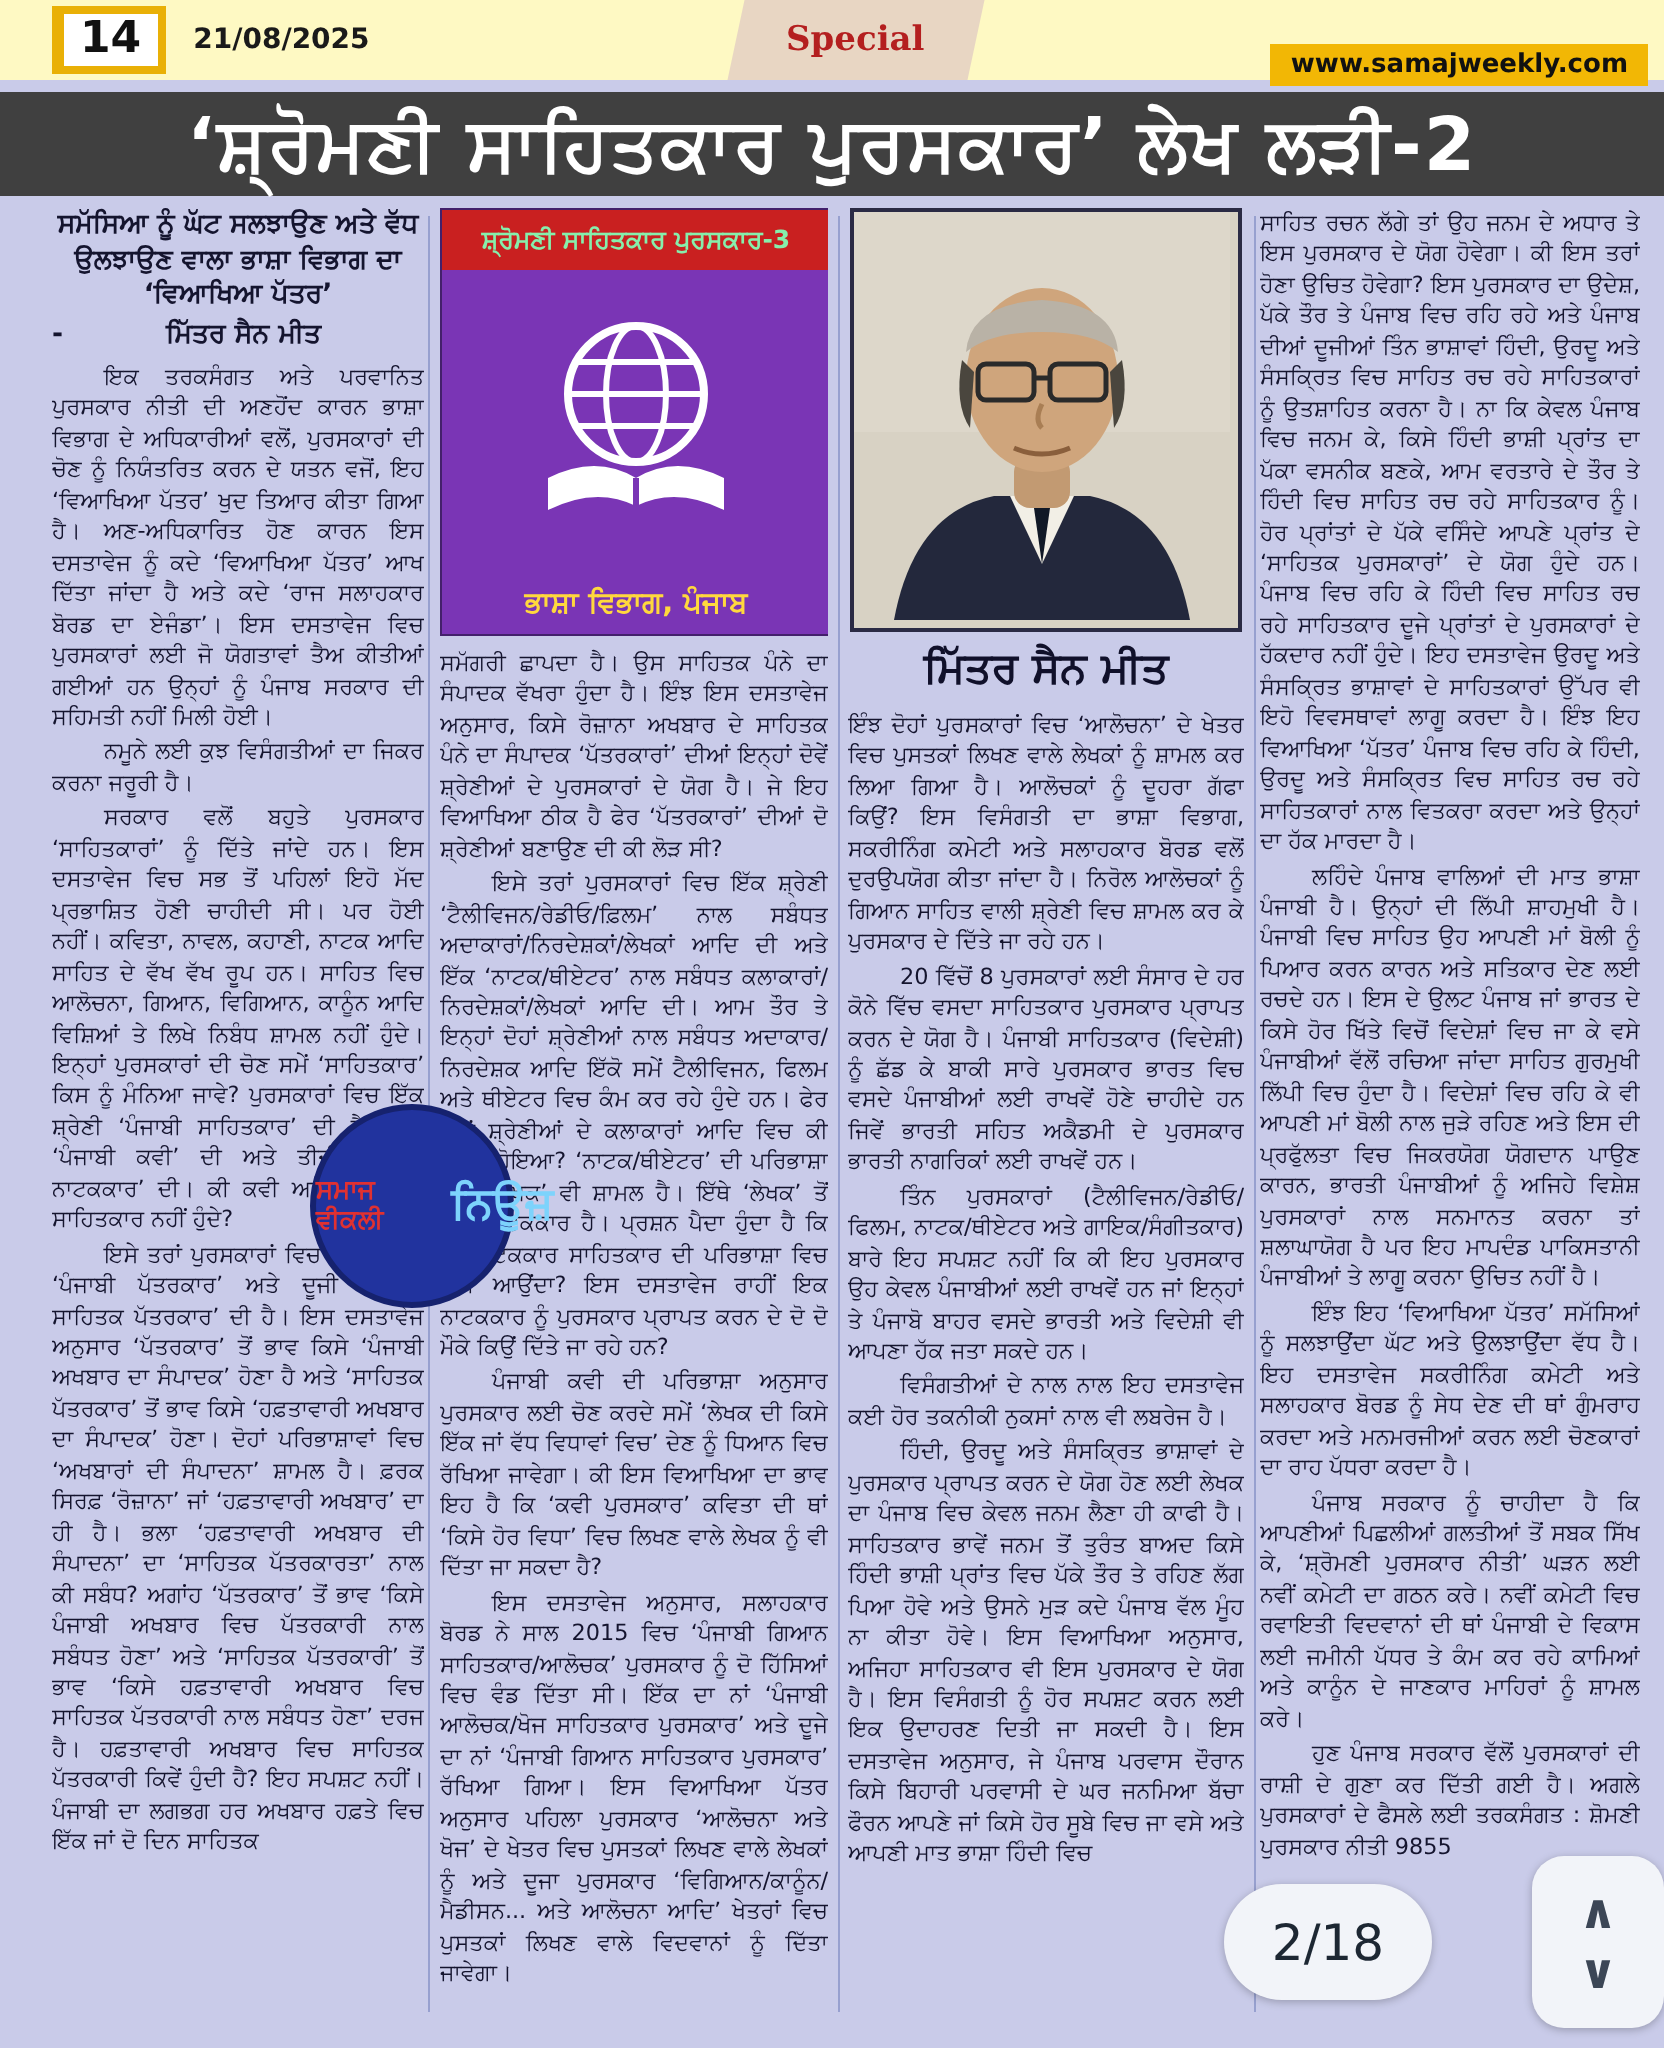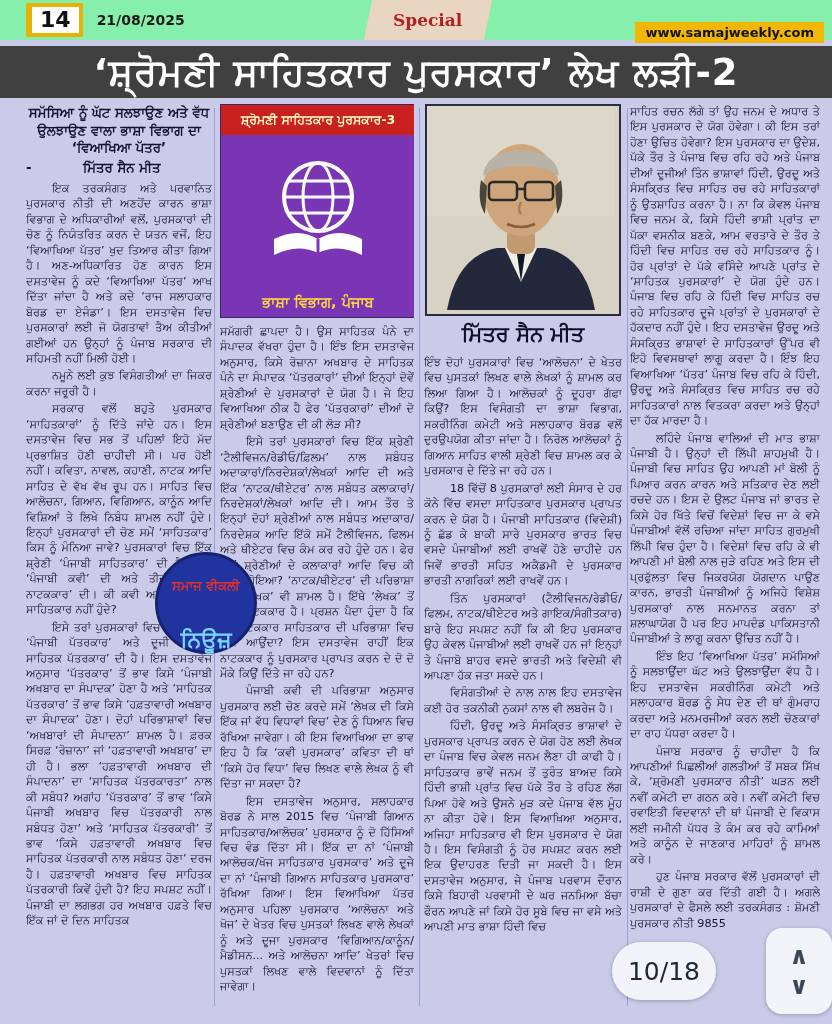--- a/index.html
+++ b/index.html
@@ -1,20 +1,20 @@
 <!DOCTYPE html>
 <html><head>
 <meta charset="utf-8">
 <style>
   html,body{margin:0;padding:0;}
   body{font-family:"DejaVu Sans","Liberation Sans",sans-serif;background:#ffffff;}
   .page{position:relative;width:832px;height:1024px;background:#c9cbe9;overflow:hidden;}
 
   
-  .masthead{position:absolute;left:0;top:0;width:832px;height:40px;background:#86efac;
+  .masthead{position:absolute;left:0;top:0;width:832px;height:40px;background:#fef9c3;
     display:flex;align-items:center;}
   .pageno-box{margin-left:26px;background:#ffffff;border:4px solid #e9b006;border-left-width:6px;
     padding:0 8px;font-size:22px;font-weight:bold;color:#111;line-height:26px;}
   .date{margin-left:14px;font-size:14px;font-weight:bold;color:#1a1a1a;}
   .special-wrap{position:absolute;left:368px;top:0;height:40px;width:120px;background:#e8d6c3;
     transform:skewX(-12deg);display:flex;align-items:center;justify-content:center;}
   .special{transform:skewX(12deg);color:#b41f1f;font-family:"DejaVu Serif","Liberation Serif",serif;
     font-weight:bold;font-size:17px;}
   .website-box{position:absolute;right:8px;top:22px;background:#f2b705;padding:3px 10px;
     font-size:13px;font-weight:bold;color:#111;}
@@ -38,34 +38,34 @@
 
   .subhead{font-weight:bold;font-size:13.3px;line-height:1.32;text-align:center;margin:0 0 2px 0;}
   .author-line{display:flex;font-weight:bold;font-size:13.3px;margin-bottom:4px;}
   .author-line .dash{flex:0 0 auto;}
   .author-line .nm{flex:1;text-align:center;}
 
   
   .award-box{width:194px;height:212px;background:#7a35b5;border:1px solid #43206b;
     margin-bottom:6px;display:flex;flex-direction:column;align-items:center;}
   .award-top{width:100%;height:30px;background:#c92020;display:flex;align-items:center;justify-content:center;}
-  .award-top span{color:#fef9c3;font-weight:bold;font-size:12.5px;white-space:nowrap;}
+  .award-top span{color:#86efac;font-weight:bold;font-size:12.5px;white-space:nowrap;}
   .award-mid{flex:1;display:flex;align-items:center;justify-content:center;}
   .award-bottom{height:30px;display:flex;align-items:center;justify-content:center;}
   .award-bottom span{color:#ffd83d;font-weight:bold;font-size:14.5px;}
 
   
   .photo-frame{width:192px;height:208px;border:2px solid #2a2a44;background:#d8d2c4;
     margin:0 auto 4px auto;overflow:hidden;}
   .caption{text-align:center;font-weight:bold;font-size:21px;margin:2px 0 6px 0;color:#10102a;}
 
   
   .badge{position:absolute;left:155px;top:552px;width:96px;height:96px;border-radius:50%;
-    background:#21339e;border:3px solid #16226e;display:flex;flex-direction:column;
-    align-items:center;justify-content:flex-end;z-index:5;gap:34px;}
+    background:#21339e;border:3px solid #16226e;display:flex;
+    align-items:center;justify-content:space-between;z-index:5;gap:34px;}
   .badge .b1{color:#e03131;font-weight:bold;font-size:13px;}
   .badge .b2{color:#7dd3fc;font-weight:bold;font-size:22px;line-height:1.05;}
 
   
   .page-pill{position:absolute;left:612px;top:942px;width:104px;height:58px;border-radius:29px;
     background:#f2f4f9;box-shadow:0 1px 4px rgba(0,0,0,.25);display:flex;align-items:center;
     justify-content:center;font-size:25px;font-weight:500;color:#1d2733;z-index:9;}
   .scroll-box{position:absolute;left:766px;top:928px;width:66px;height:86px;border-radius:16px;
     background:#f2f4f9;box-shadow:0 1px 4px rgba(0,0,0,.25);display:flex;flex-direction:column;
     align-items:center;justify-content:center;z-index:9;}
@@ -151,39 +151,39 @@
         <rect x="62" y="76" width="28" height="18" rx="4" fill="none" stroke="#2a2a2a" stroke-width="2.5"></rect>
         <rect x="98" y="76" width="28" height="18" rx="4" fill="none" stroke="#2a2a2a" stroke-width="2.5"></rect>
         <line x1="90" y1="83" x2="98" y2="83" stroke="#2a2a2a" stroke-width="2.5"></line>
 
         <path d="M94 96 Q90 104 94 108" stroke="#a97e54" stroke-width="2.5" fill="none"></path>
         <path d="M80 118 Q94 124 108 118" stroke="#8a5f3c" stroke-width="2.5" fill="none"></path>
       </svg>
     </div>
     <div class="caption">ਮਿੱਤਰ ਸੈਨ ਮੀਤ</div>
     <p class="cont">ਇੰਝ ਦੋਹਾਂ ਪੁਰਸਕਾਰਾਂ ਵਿਚ ‘ਆਲੋਚਨਾ’ ਦੇ ਖੇਤਰ ਵਿਚ ਪੁਸਤਕਾਂ ਲਿਖਣ ਵਾਲੇ ਲੇਖਕਾਂ ਨੂੰ ਸ਼ਾਮਲ ਕਰ ਲਿਆ ਗਿਆ ਹੈ। ਆਲੋਚਕਾਂ ਨੂੰ ਦੂਹਰਾ ਗੱਫਾ ਕਿਉਂ? ਇਸ ਵਿਸੰਗਤੀ ਦਾ ਭਾਸ਼ਾ ਵਿਭਾਗ, ਸਕਰੀਨਿੰਗ ਕਮੇਟੀ ਅਤੇ ਸਲਾਹਕਾਰ ਬੋਰਡ ਵਲੋਂ ਦੁਰਉਪਯੋਗ ਕੀਤਾ ਜਾਂਦਾ ਹੈ। ਨਿਰੋਲ ਆਲੋਚਕਾਂ ਨੂੰ ਗਿਆਨ ਸਾਹਿਤ ਵਾਲੀ ਸ਼੍ਰੇਣੀ ਵਿਚ ਸ਼ਾਮਲ ਕਰ ਕੇ ਪੁਰਸਕਾਰ ਦੇ ਦਿੱਤੇ ਜਾ ਰਹੇ ਹਨ।</p>
-    <p>18 ਵਿੱਚੋਂ 8 ਪੁਰਸਕਾਰਾਂ ਲਈ ਸੰਸਾਰ ਦੇ ਹਰ ਕੋਨੇ ਵਿੱਚ ਵਸਦਾ ਸਾਹਿਤਕਾਰ ਪੁਰਸਕਾਰ ਪ੍ਰਾਪਤ ਕਰਨ ਦੇ ਯੋਗ ਹੈ। ਪੰਜਾਬੀ ਸਾਹਿਤਕਾਰ (ਵਿਦੇਸ਼ੀ) ਨੂੰ ਛੱਡ ਕੇ ਬਾਕੀ ਸਾਰੇ ਪੁਰਸਕਾਰ ਭਾਰਤ ਵਿਚ ਵਸਦੇ ਪੰਜਾਬੀਆਂ ਲਈ ਰਾਖਵੇਂ ਹੋਣੇ ਚਾਹੀਦੇ ਹਨ ਜਿਵੇਂ ਭਾਰਤੀ ਸਹਿਤ ਅਕੈਡਮੀ ਦੇ ਪੁਰਸਕਾਰ ਭਾਰਤੀ ਨਾਗਰਿਕਾਂ ਲਈ ਰਾਖਵੇਂ ਹਨ।</p>
+    <p>20 ਵਿੱਚੋਂ 8 ਪੁਰਸਕਾਰਾਂ ਲਈ ਸੰਸਾਰ ਦੇ ਹਰ ਕੋਨੇ ਵਿੱਚ ਵਸਦਾ ਸਾਹਿਤਕਾਰ ਪੁਰਸਕਾਰ ਪ੍ਰਾਪਤ ਕਰਨ ਦੇ ਯੋਗ ਹੈ। ਪੰਜਾਬੀ ਸਾਹਿਤਕਾਰ (ਵਿਦੇਸ਼ੀ) ਨੂੰ ਛੱਡ ਕੇ ਬਾਕੀ ਸਾਰੇ ਪੁਰਸਕਾਰ ਭਾਰਤ ਵਿਚ ਵਸਦੇ ਪੰਜਾਬੀਆਂ ਲਈ ਰਾਖਵੇਂ ਹੋਣੇ ਚਾਹੀਦੇ ਹਨ ਜਿਵੇਂ ਭਾਰਤੀ ਸਹਿਤ ਅਕੈਡਮੀ ਦੇ ਪੁਰਸਕਾਰ ਭਾਰਤੀ ਨਾਗਰਿਕਾਂ ਲਈ ਰਾਖਵੇਂ ਹਨ।</p>
     <p>ਤਿੰਨ ਪੁਰਸਕਾਰਾਂ (ਟੈਲੀਵਿਜਨ/ਰੇਡੀਓ/ਫਿਲਮ, ਨਾਟਕ/ਥੀਏਟਰ ਅਤੇ ਗਾਇਕ/ਸੰਗੀਤਕਾਰ) ਬਾਰੇ ਇਹ ਸਪਸ਼ਟ ਨਹੀਂ ਕਿ ਕੀ ਇਹ ਪੁਰਸਕਾਰ ਉਹ ਕੇਵਲ ਪੰਜਾਬੀਆਂ ਲਈ ਰਾਖਵੇਂ ਹਨ ਜਾਂ ਇਨ੍ਹਾਂ ਤੇ ਪੰਜਾਬੋ ਬਾਹਰ ਵਸਦੇ ਭਾਰਤੀ ਅਤੇ ਵਿਦੇਸ਼ੀ ਵੀ ਆਪਣਾ ਹੱਕ ਜਤਾ ਸਕਦੇ ਹਨ।</p>
     <p>ਵਿਸੰਗਤੀਆਂ ਦੇ ਨਾਲ ਨਾਲ ਇਹ ਦਸਤਾਵੇਜ ਕਈ ਹੋਰ ਤਕਨੀਕੀ ਨੁਕਸਾਂ ਨਾਲ ਵੀ ਲਬਰੇਜ ਹੈ।</p>
     <p>ਹਿੰਦੀ, ਉਰਦੂ ਅਤੇ ਸੰਸਕ੍ਰਿਤ ਭਾਸ਼ਾਵਾਂ ਦੇ ਪੁਰਸਕਾਰ ਪ੍ਰਾਪਤ ਕਰਨ ਦੇ ਯੋਗ ਹੋਣ ਲਈ ਲੇਖਕ ਦਾ ਪੰਜਾਬ ਵਿਚ ਕੇਵਲ ਜਨਮ ਲੈਣਾ ਹੀ ਕਾਫੀ ਹੈ। ਸਾਹਿਤਕਾਰ ਭਾਵੇਂ ਜਨਮ ਤੋਂ ਤੁਰੰਤ ਬਾਅਦ ਕਿਸੇ ਹਿੰਦੀ ਭਾਸ਼ੀ ਪ੍ਰਾਂਤ ਵਿਚ ਪੱਕੇ ਤੌਰ ਤੇ ਰਹਿਣ ਲੱਗ ਪਿਆ ਹੋਵੇ ਅਤੇ ਉਸਨੇ ਮੁੜ ਕਦੇ ਪੰਜਾਬ ਵੱਲ ਮੂੰਹ ਨਾ ਕੀਤਾ ਹੋਵੇ। ਇਸ ਵਿਆਖਿਆ ਅਨੁਸਾਰ, ਅਜਿਹਾ ਸਾਹਿਤਕਾਰ ਵੀ ਇਸ ਪੁਰਸਕਾਰ ਦੇ ਯੋਗ ਹੈ। ਇਸ ਵਿਸੰਗਤੀ ਨੂੰ ਹੋਰ ਸਪਸ਼ਟ ਕਰਨ ਲਈ ਇਕ ਉਦਾਹਰਣ ਦਿਤੀ ਜਾ ਸਕਦੀ ਹੈ। ਇਸ ਦਸਤਾਵੇਜ ਅਨੁਸਾਰ, ਜੇ ਪੰਜਾਬ ਪਰਵਾਸ ਦੌਰਾਨ ਕਿਸੇ ਬਿਹਾਰੀ ਪਰਵਾਸੀ ਦੇ ਘਰ ਜਨਮਿਆ ਬੱਚਾ ਫੌਰਨ ਆਪਣੇ ਜਾਂ ਕਿਸੇ ਹੋਰ ਸੂਬੇ ਵਿਚ ਜਾ ਵਸੇ ਅਤੇ ਆਪਣੀ ਮਾਤ ਭਾਸ਼ਾ ਹਿੰਦੀ ਵਿਚ</p>
   </div>
 
   <div class="col col4">
     <p class="cont">ਸਾਹਿਤ ਰਚਨ ਲੱਗੇ ਤਾਂ ਉਹ ਜਨਮ ਦੇ ਅਧਾਰ ਤੇ ਇਸ ਪੁਰਸਕਾਰ ਦੇ ਯੋਗ ਹੋਵੇਗਾ। ਕੀ ਇਸ ਤਰਾਂ ਹੋਣਾ ਉਚਿਤ ਹੋਵੇਗਾ? ਇਸ ਪੁਰਸਕਾਰ ਦਾ ਉਦੇਸ਼, ਪੱਕੇ ਤੌਰ ਤੇ ਪੰਜਾਬ ਵਿਚ ਰਹਿ ਰਹੇ ਅਤੇ ਪੰਜਾਬ ਦੀਆਂ ਦੂਜੀਆਂ ਤਿੰਨ ਭਾਸ਼ਾਵਾਂ ਹਿੰਦੀ, ਉਰਦੂ ਅਤੇ ਸੰਸਕ੍ਰਿਤ ਵਿਚ ਸਾਹਿਤ ਰਚ ਰਹੇ ਸਾਹਿਤਕਾਰਾਂ ਨੂੰ ਉਤਸ਼ਾਹਿਤ ਕਰਨਾ ਹੈ। ਨਾ ਕਿ ਕੇਵਲ ਪੰਜਾਬ ਵਿਚ ਜਨਮ ਕੇ, ਕਿਸੇ ਹਿੰਦੀ ਭਾਸ਼ੀ ਪ੍ਰਾਂਤ ਦਾ ਪੱਕਾ ਵਸਨੀਕ ਬਣਕੇ, ਆਮ ਵਰਤਾਰੇ ਦੇ ਤੌਰ ਤੇ ਹਿੰਦੀ ਵਿਚ ਸਾਹਿਤ ਰਚ ਰਹੇ ਸਾਹਿਤਕਾਰ ਨੂੰ। ਹੋਰ ਪ੍ਰਾਂਤਾਂ ਦੇ ਪੱਕੇ ਵਸਿੰਦੇ ਆਪਣੇ ਪ੍ਰਾਂਤ ਦੇ ‘ਸਾਹਿਤਕ ਪੁਰਸਕਾਰਾਂ’ ਦੇ ਯੋਗ ਹੁੰਦੇ ਹਨ। ਪੰਜਾਬ ਵਿਚ ਰਹਿ ਕੇ ਹਿੰਦੀ ਵਿਚ ਸਾਹਿਤ ਰਚ ਰਹੇ ਸਾਹਿਤਕਾਰ ਦੂਜੇ ਪ੍ਰਾਂਤਾਂ ਦੇ ਪੁਰਸਕਾਰਾਂ ਦੇ ਹੱਕਦਾਰ ਨਹੀਂ ਹੁੰਦੇ। ਇਹ ਦਸਤਾਵੇਜ ਉਰਦੂ ਅਤੇ ਸੰਸਕ੍ਰਿਤ ਭਾਸ਼ਾਵਾਂ ਦੇ ਸਾਹਿਤਕਾਰਾਂ ਉੱਪਰ ਵੀ ਇਹੋ ਵਿਵਸਥਾਵਾਂ ਲਾਗੂ ਕਰਦਾ ਹੈ। ਇੰਝ ਇਹ ਵਿਆਖਿਆ ‘ਪੱਤਰ’ ਪੰਜਾਬ ਵਿਚ ਰਹਿ ਕੇ ਹਿੰਦੀ, ਉਰਦੂ ਅਤੇ ਸੰਸਕ੍ਰਿਤ ਵਿਚ ਸਾਹਿਤ ਰਚ ਰਹੇ ਸਾਹਿਤਕਾਰਾਂ ਨਾਲ ਵਿਤਕਰਾ ਕਰਦਾ ਅਤੇ ਉਨ੍ਹਾਂ ਦਾ ਹੱਕ ਮਾਰਦਾ ਹੈ।</p>
     <p>ਲਹਿੰਦੇ ਪੰਜਾਬ ਵਾਲਿਆਂ ਦੀ ਮਾਤ ਭਾਸ਼ਾ ਪੰਜਾਬੀ ਹੈ। ਉਨ੍ਹਾਂ ਦੀ ਲਿੱਪੀ ਸ਼ਾਹਮੁਖੀ ਹੈ। ਪੰਜਾਬੀ ਵਿਚ ਸਾਹਿਤ ਉਹ ਆਪਣੀ ਮਾਂ ਬੋਲੀ ਨੂੰ ਪਿਆਰ ਕਰਨ ਕਾਰਨ ਅਤੇ ਸਤਿਕਾਰ ਦੇਣ ਲਈ ਰਚਦੇ ਹਨ। ਇਸ ਦੇ ਉਲਟ ਪੰਜਾਬ ਜਾਂ ਭਾਰਤ ਦੇ ਕਿਸੇ ਹੋਰ ਖਿੱਤੇ ਵਿਚੋਂ ਵਿਦੇਸ਼ਾਂ ਵਿਚ ਜਾ ਕੇ ਵਸੇ ਪੰਜਾਬੀਆਂ ਵੱਲੋਂ ਰਚਿਆ ਜਾਂਦਾ ਸਾਹਿਤ ਗੁਰਮੁਖੀ ਲਿੱਪੀ ਵਿਚ ਹੁੰਦਾ ਹੈ। ਵਿਦੇਸ਼ਾਂ ਵਿਚ ਰਹਿ ਕੇ ਵੀ ਆਪਣੀ ਮਾਂ ਬੋਲੀ ਨਾਲ ਜੁੜੇ ਰਹਿਣ ਅਤੇ ਇਸ ਦੀ ਪ੍ਰਫੁੱਲਤਾ ਵਿਚ ਜਿਕਰਯੋਗ ਯੋਗਦਾਨ ਪਾਉਣ ਕਾਰਨ, ਭਾਰਤੀ ਪੰਜਾਬੀਆਂ ਨੂੰ ਅਜਿਹੇ ਵਿਸ਼ੇਸ਼ ਪੁਰਸਕਾਰਾਂ ਨਾਲ ਸਨਮਾਨਤ ਕਰਨਾ ਤਾਂ ਸ਼ਲਾਘਾਯੋਗ ਹੈ ਪਰ ਇਹ ਮਾਪਦੰਡ ਪਾਕਿਸਤਾਨੀ ਪੰਜਾਬੀਆਂ ਤੇ ਲਾਗੂ ਕਰਨਾ ਉਚਿਤ ਨਹੀਂ ਹੈ।</p>
     <p>ਇੰਝ ਇਹ ‘ਵਿਆਖਿਆ ਪੱਤਰ’ ਸਮੱਸਿਆਂ ਨੂੰ ਸਲਝਾਉਂਦਾ ਘੱਟ ਅਤੇ ਉਲਝਾਉਂਦਾ ਵੱਧ ਹੈ। ਇਹ ਦਸਤਾਵੇਜ ਸਕਰੀਨਿੰਗ ਕਮੇਟੀ ਅਤੇ ਸਲਾਹਕਾਰ ਬੋਰਡ ਨੂੰ ਸੇਧ ਦੇਣ ਦੀ ਥਾਂ ਗੁੰਮਰਾਹ ਕਰਦਾ ਅਤੇ ਮਨਮਰਜੀਆਂ ਕਰਨ ਲਈ ਚੋਣਕਾਰਾਂ ਦਾ ਰਾਹ ਪੱਧਰਾ ਕਰਦਾ ਹੈ।</p>
     <p>ਪੰਜਾਬ ਸਰਕਾਰ ਨੂੰ ਚਾਹੀਦਾ ਹੈ ਕਿ ਆਪਣੀਆਂ ਪਿਛਲੀਆਂ ਗਲਤੀਆਂ ਤੋਂ ਸਬਕ ਸਿੱਖ ਕੇ, ‘ਸ਼੍ਰੋਮਣੀ ਪੁਰਸਕਾਰ ਨੀਤੀ’ ਘੜਨ ਲਈ ਨਵੀਂ ਕਮੇਟੀ ਦਾ ਗਠਨ ਕਰੇ। ਨਵੀਂ ਕਮੇਟੀ ਵਿਚ ਰਵਾਇਤੀ ਵਿਦਵਾਨਾਂ ਦੀ ਥਾਂ ਪੰਜਾਬੀ ਦੇ ਵਿਕਾਸ ਲਈ ਜਮੀਨੀ ਪੱਧਰ ਤੇ ਕੰਮ ਕਰ ਰਹੇ ਕਾਮਿਆਂ ਅਤੇ ਕਾਨੂੰਨ ਦੇ ਜਾਣਕਾਰ ਮਾਹਿਰਾਂ ਨੂੰ ਸ਼ਾਮਲ ਕਰੇ।</p>
     <p>ਹੁਣ ਪੰਜਾਬ ਸਰਕਾਰ ਵੱਲੋਂ ਪੁਰਸਕਾਰਾਂ ਦੀ ਰਾਸ਼ੀ ਦੇ ਗੁਣਾ ਕਰ ਦਿੱਤੀ ਗਈ ਹੈ। ਅਗਲੇ ਪੁਰਸਕਾਰਾਂ ਦੇ ਫੈਸਲੇ ਲਈ ਤਰਕਸੰਗਤ : ਸ਼ੋਮਣੀ ਪੁਰਸਕਾਰ ਨੀਤੀ 9855</p>
   </div>
 
   <div class="badge">
     <span class="b1">ਸਮਾਜ ਵੀਕਲੀ</span>
     <span class="b2">ਨਿਊਜ਼</span>
   </div>
 
-  <div class="page-pill">10/18</div>
+  <div class="page-pill">2/18</div>
 
   <div class="scroll-box">
     <span class="chev">∧</span>
     <span class="chev">∨</span>
   </div>
 
 </div>
 
 </body></html>

